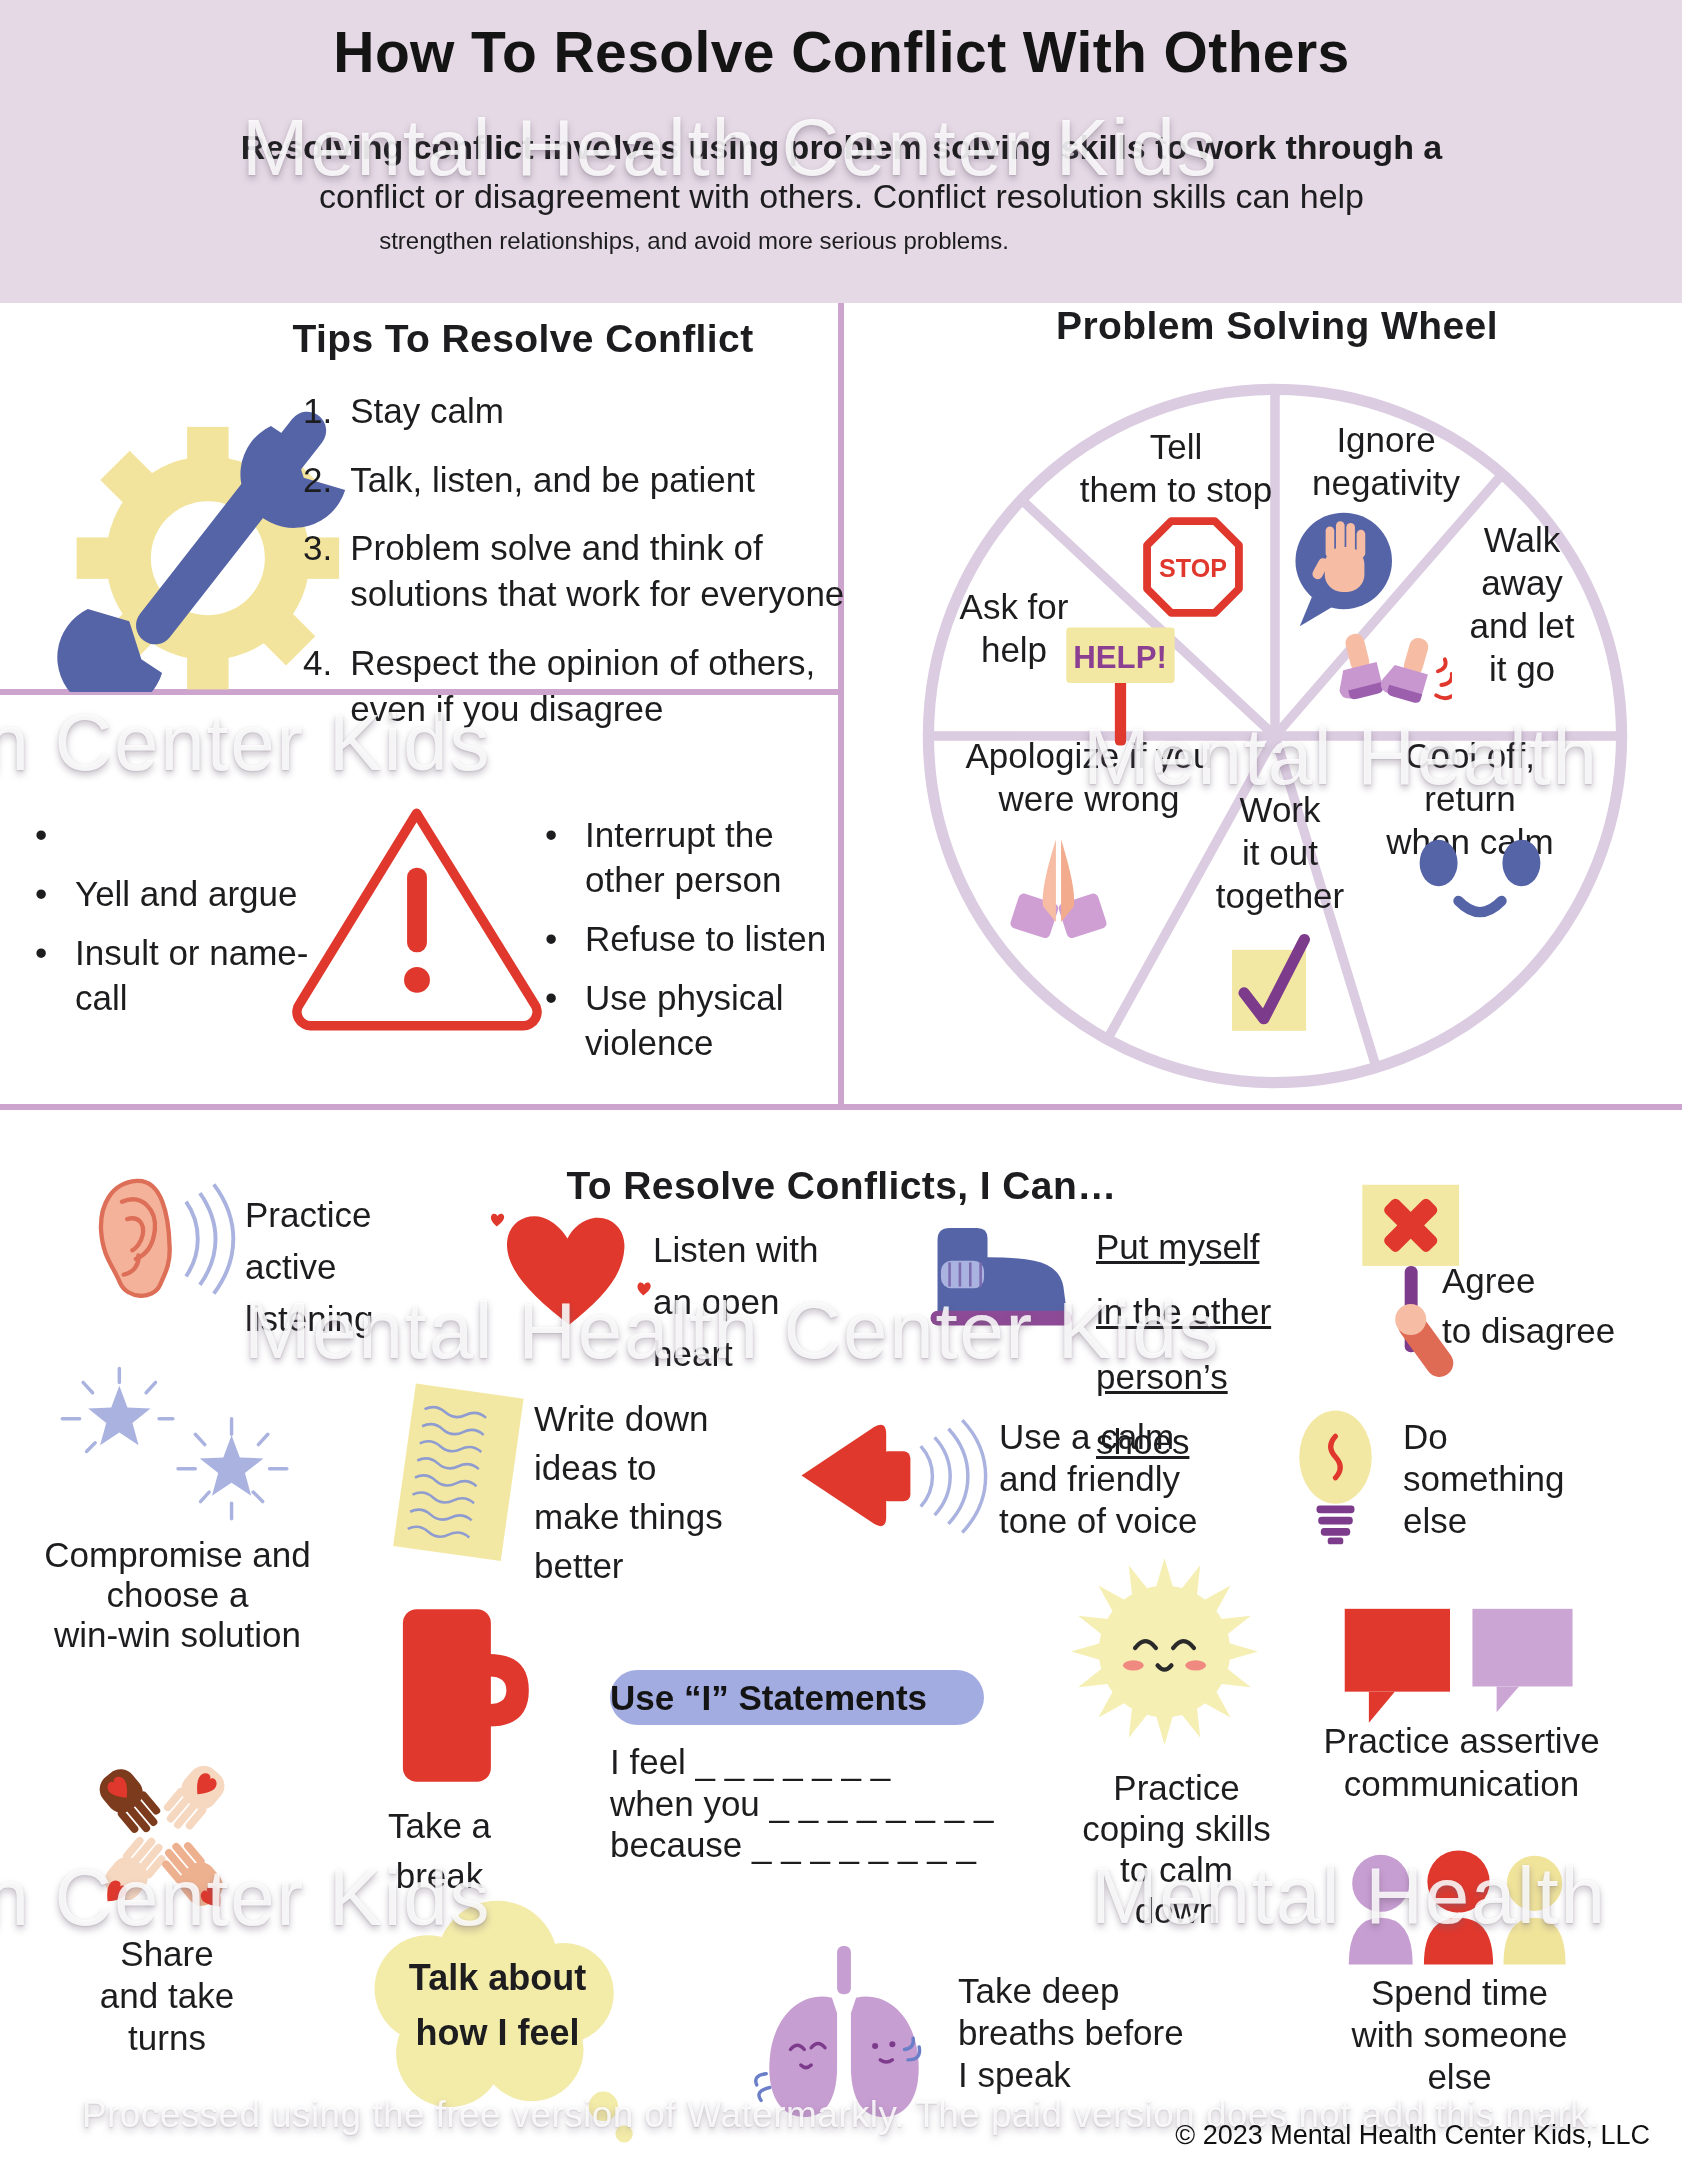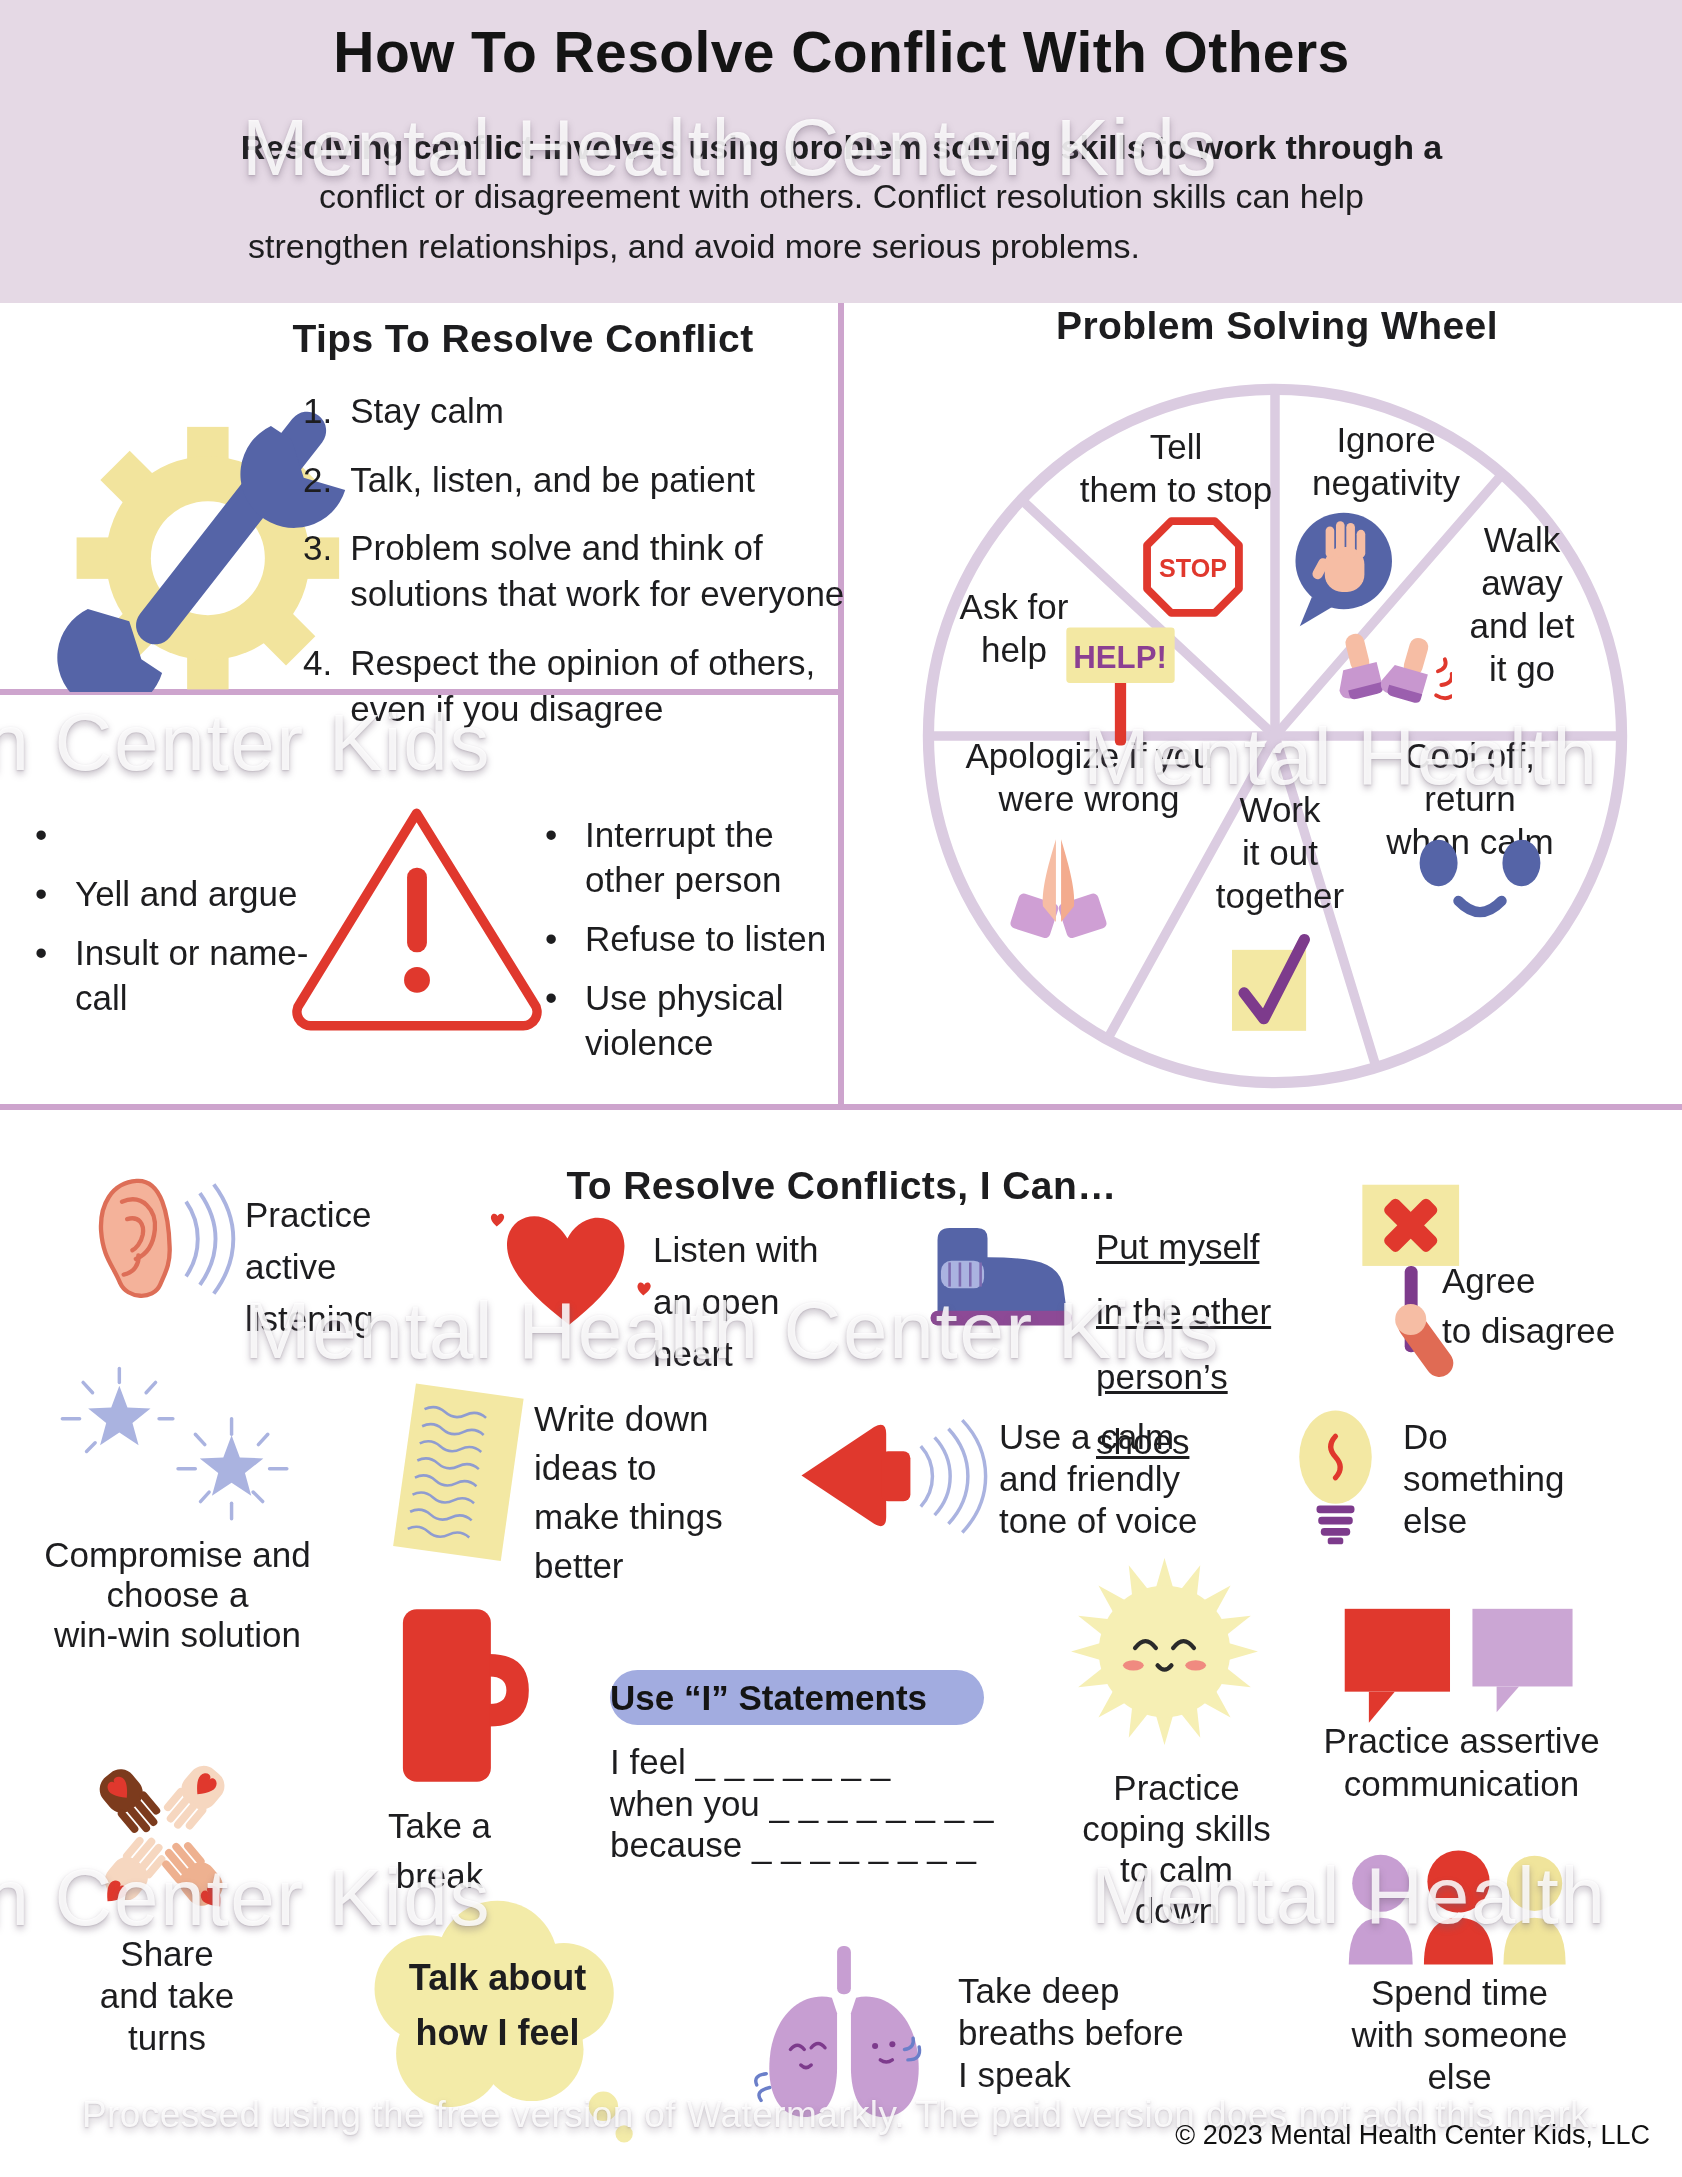--- a/index.html
+++ b/index.html
@@ -26,21 +26,21 @@
     font-size:35px;line-height:43px;white-space:pre-line;}
   .item-label{position:absolute;font-size:35px;font-weight:500;white-space:pre-line;}
 </style>
 </head>
 <body>
 
 <div class="abs" style="left:0;top:0;width:1683px;height:303px;background:#e5d9e5;">
   <div class="abs ctr" style="left:0;top:19px;width:1683px;font-size:57px;font-weight:800;letter-spacing:0.4px;color:#141414;">How To Resolve Conflict With Others</div>
   <div class="abs ctr" style="left:0;top:128px;width:1683px;font-size:34px;font-weight:bold;">Resolving conflict involves using problem solving skills to work through a</div>
   <div class="abs ctr" style="left:0;top:177px;width:1683px;font-size:34px;">conflict or disagreement with others.  Conflict resolution skills can help</div>
-  <div class="abs ctr" style="left:0;top:227px;width:1388px;font-size:34px;">strengthen relationships, and avoid more serious problems.</div>
+  <div class="abs ctr" style="left:0;top:227px;width:1388px;font-size:24px;">strengthen relationships, and avoid more serious problems.</div>
 </div>
 
 <div class="divider" style="left:838px;top:303px;width:6px;height:804px;"></div>
 <div class="divider" style="left:0;top:689px;width:838px;height:6px;"></div>
 <div class="divider" style="left:0;top:1104px;width:1683px;height:6px;"></div>
 
 <div class="abs" style="left:0;top:303px;width:838px;height:387px;">
   <div class="abs ctr sect-title" style="left:16px;top:14px;width:1014px;">Tips To Resolve Conflict</div>
 
   <svg class="abs" style="left:48px;top:104px;" width="337" height="285" viewBox="0 0 390 330">

